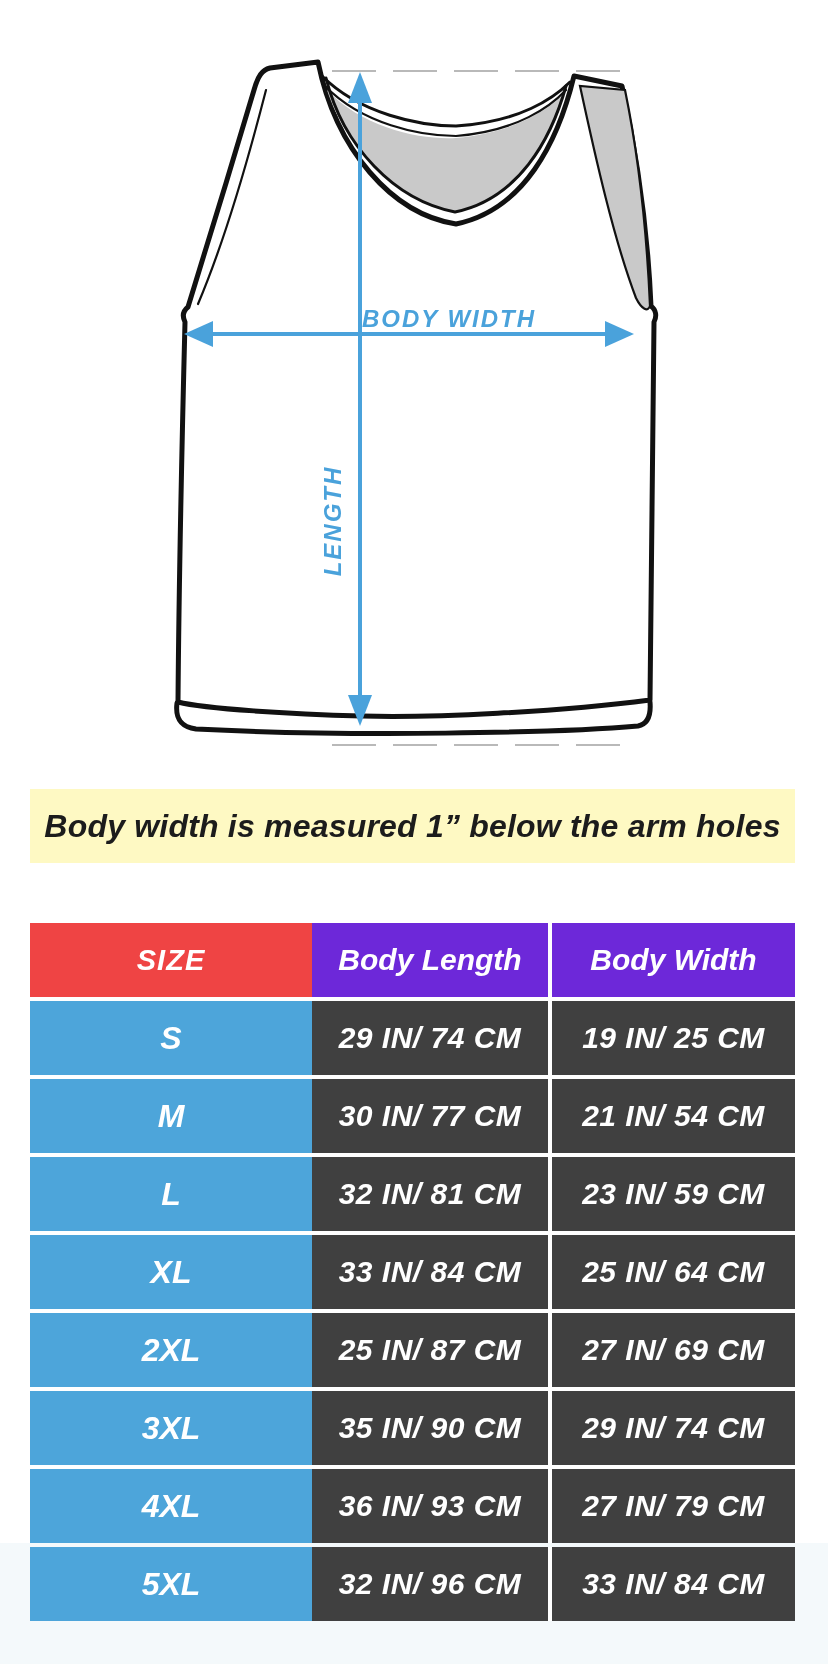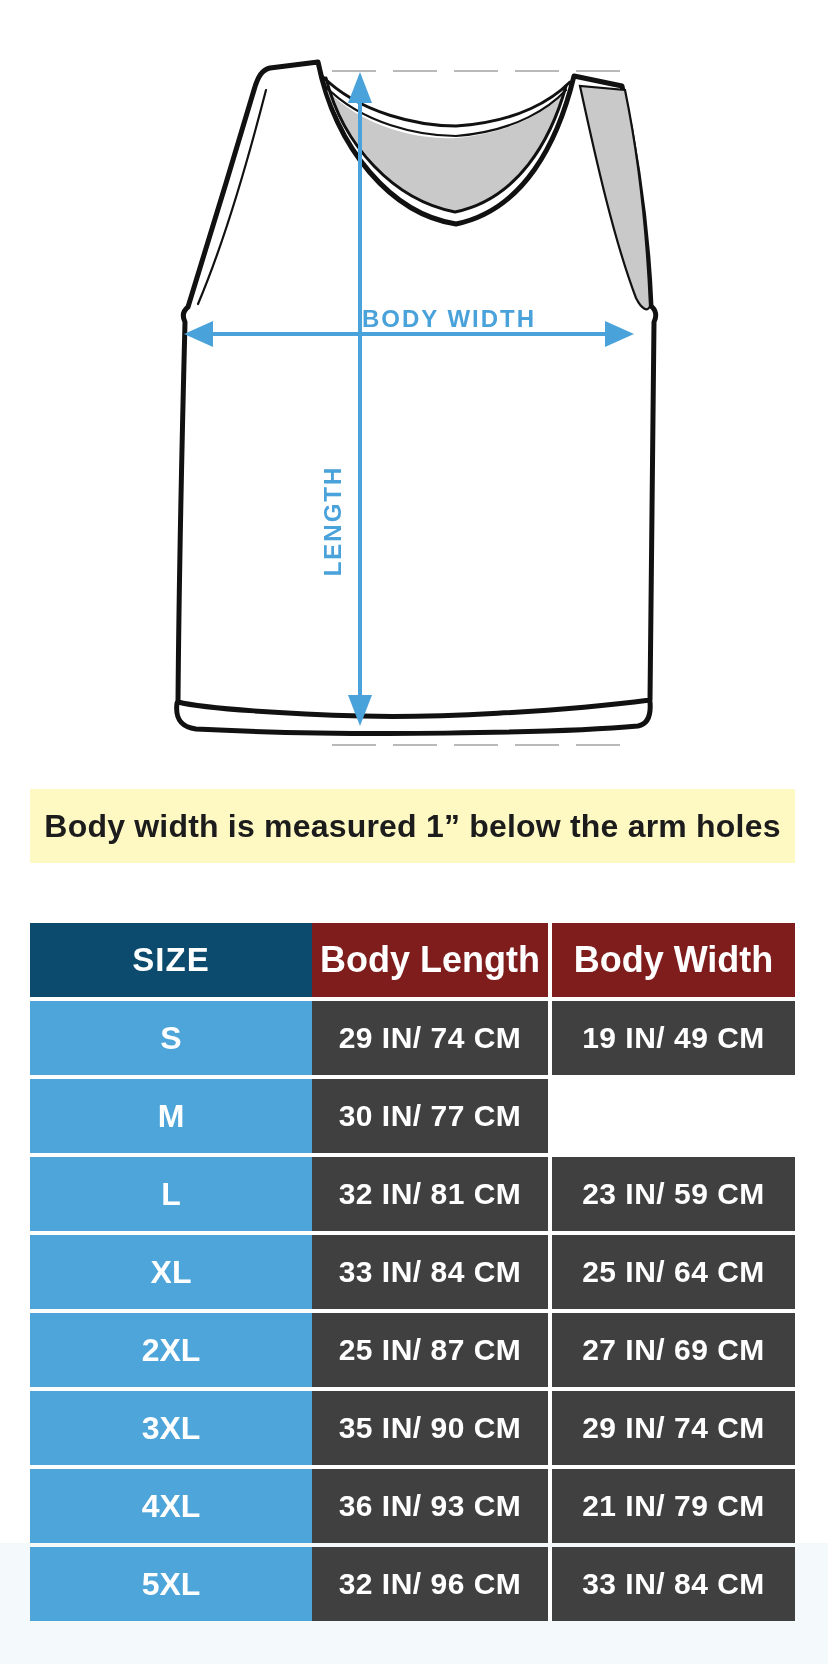--- a/index.html
+++ b/index.html
@@ -1,17 +1,17 @@
 <!DOCTYPE html>
 <html><head>
 <meta charset="utf-8">
 <style>
   html,body{margin:0;padding:0;background:#ffffff;}
   body{font-family:"Liberation Sans","DejaVu Sans",sans-serif;}
-  .canvas{position:relative;width:828px;height:1664px;background:#ffffff;overflow:hidden;}
+  .canvas{position:relative;width:828px;height:1664px;background:#ffffff;overflow:hidden;font-style:italic;}
 
   
   .diagram{position:absolute;left:0;top:0;}
   .dash{stroke:#b9b9b9;stroke-width:2;stroke-dasharray:44 17;fill:none;}
   .outline-thick{stroke:#111111;stroke-width:5;stroke-linejoin:round;stroke-linecap:round;}
   .outline-med{stroke:#111111;stroke-width:3;stroke-linecap:round;}
   .outline-thin{stroke:#111111;stroke-width:2.2;stroke-linecap:round;}
   .fill-white{fill:#ffffff;}
   .gray-fill{fill:#c9c9c9;}
   .accent polygon{fill:#4aa2db;}
@@ -27,22 +27,22 @@
   .bottom-tint{position:absolute;left:0;top:1543px;width:828px;height:121px;background:#f4f9fb;}
 
   
   .size-table{position:absolute;left:30px;top:923px;width:765px;}
   .t-row{display:flex;height:74px;margin-bottom:4px;}
   .cell{display:flex;align-items:center;justify-content:center;color:#ffffff;font-weight:bold;}
   .c-size{width:282px;}
   .c-len{width:236px;}
   .c-gap{width:4px;background:#ffffff;}
   .c-wid{width:243px;}
-  .hdr .c-size{background:#0c4a6e;font-size:33px;letter-spacing:1px;}
-  .hdr .c-len,.hdr .c-wid{background:#7f1d1d;font-size:36px;}
+  .hdr .c-size{background:#ef4444;font-size:29px;letter-spacing:1px;}
+  .hdr .c-len,.hdr .c-wid{background:#6d28d9;font-size:30px;}
   .t-row.data .c-size{background:#4da5da;font-size:32px;}
   .t-row.data .c-len,.t-row.data .c-wid{background:#404040;font-size:30px;letter-spacing:0.5px;}
 </style>
 </head>
 <body>
 
 <div class="canvas">
 
   <svg class="diagram" viewBox="0 0 828 760" width="828" height="760">
 
@@ -96,26 +96,27 @@
       <div class="cell c-size">SIZE</div>
       <div class="cell c-len">Body Length</div>
       <div class="c-gap"></div>
       <div class="cell c-wid">Body Width</div>
     </div>
 
     <div class="t-row data">
       <div class="cell c-size">S</div>
       <div class="cell c-len">29 IN/ 74 CM</div>
       <div class="c-gap"></div>
-      <div class="cell c-wid">19 IN/ 49 CM</div>
+      <div class="cell c-wid">19 IN/ 25 CM</div>
     </div>
     <div class="t-row data">
       <div class="cell c-size">M</div>
       <div class="cell c-len">30 IN/ 77 CM</div>
       <div class="c-gap"></div>
+      <div class="cell c-wid">21 IN/ 54 CM</div>
     </div>
     <div class="t-row data">
       <div class="cell c-size">L</div>
       <div class="cell c-len">32 IN/ 81 CM</div>
       <div class="c-gap"></div>
       <div class="cell c-wid">23 IN/ 59 CM</div>
     </div>
     <div class="t-row data">
       <div class="cell c-size">XL</div>
       <div class="cell c-len">33 IN/ 84 CM</div>
@@ -131,21 +132,21 @@
     <div class="t-row data">
       <div class="cell c-size">3XL</div>
       <div class="cell c-len">35 IN/ 90 CM</div>
       <div class="c-gap"></div>
       <div class="cell c-wid">29 IN/ 74 CM</div>
     </div>
     <div class="t-row data">
       <div class="cell c-size">4XL</div>
       <div class="cell c-len">36 IN/ 93 CM</div>
       <div class="c-gap"></div>
-      <div class="cell c-wid">21 IN/ 79 CM</div>
+      <div class="cell c-wid">27 IN/ 79 CM</div>
     </div>
     <div class="t-row data">
       <div class="cell c-size">5XL</div>
       <div class="cell c-len">32 IN/ 96 CM</div>
       <div class="c-gap"></div>
       <div class="cell c-wid">33 IN/ 84 CM</div>
     </div>
   </div>
 
 </div>

